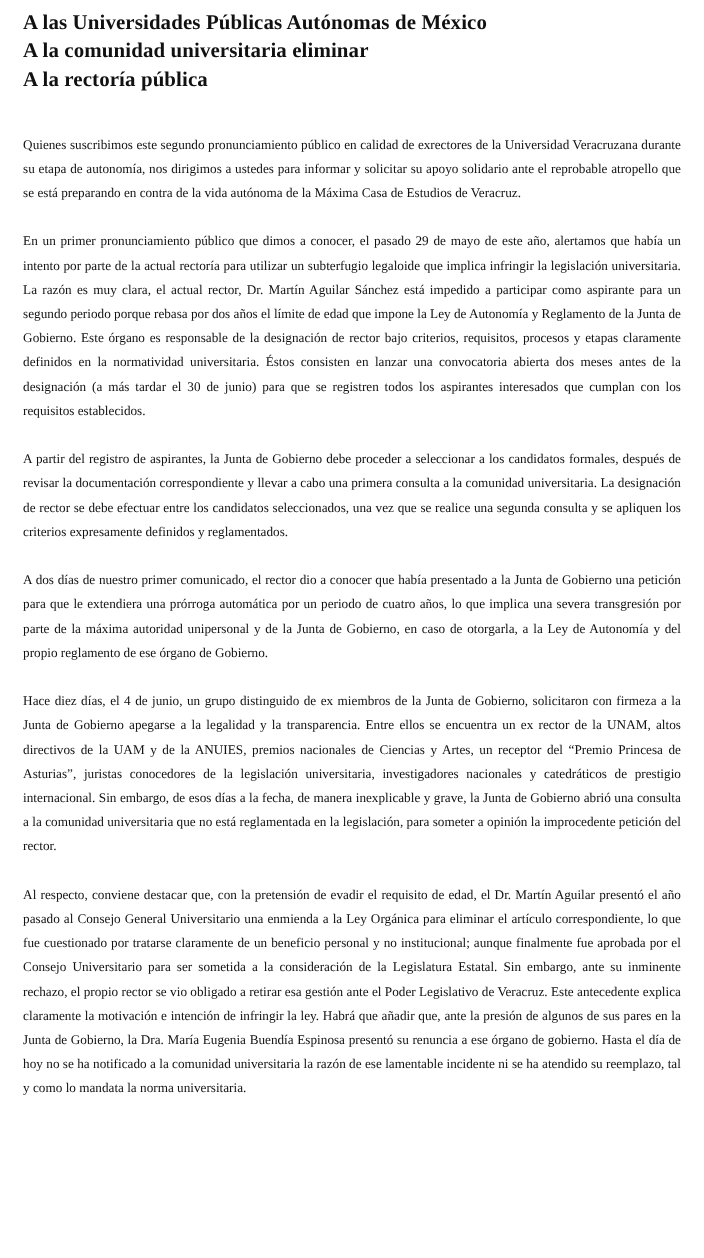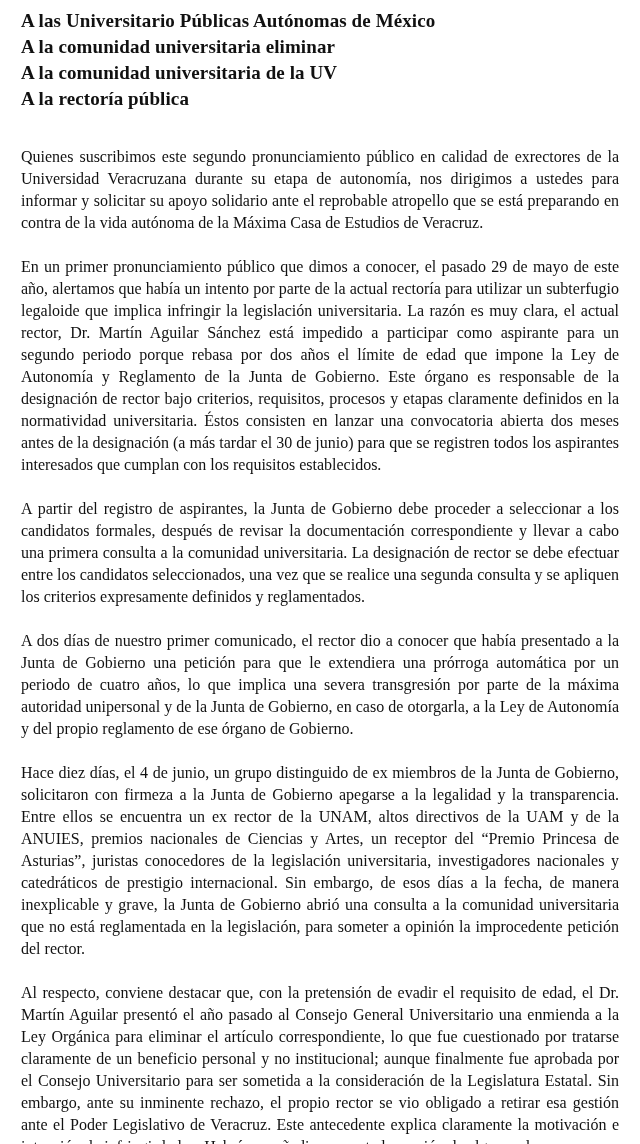--- a/index.html
+++ b/index.html
@@ -27,38 +27,37 @@
   }
   .doc-header .address-line {
     font-weight: bold;
     font-size: 19px;
     line-height: 26px;
     letter-spacing: 0.1px;
     white-space: nowrap;
   }
   .doc-body p {
     margin: 0 0 22px 0;
-    font-size: 16px;
+    font-size: 12px;
     line-height: 22px;
     text-align: justify;
     text-justify: inter-word;
   }
   .doc-body p:last-child {
     margin-bottom: 0;
   }
 </style>
 </head>
 <body>
 
 <div class="page">
 
   <div class="doc-header">
-    <div class="address-line">A las Universitario Públicas Autónomas de México</div>
+    <div class="address-line">A las Universidades Públicas Autónomas de México</div>
     <div class="address-line">A la comunidad universitaria eliminar</div>
-    <div class="address-line">A la comunidad universitaria de la UV</div>
     <div class="address-line">A la rectoría pública</div>
   </div>
 
   <div class="doc-body">
     <p>Quienes suscribimos este segundo pronunciamiento público en calidad de exrectores de la Universidad Veracruzana durante su etapa de autonomía, nos dirigimos a ustedes para informar y solicitar su apoyo solidario ante el reprobable atropello que se está preparando en contra de la vida autónoma de la Máxima Casa de Estudios de Veracruz.</p>
     <p>En un primer pronunciamiento público que dimos a conocer, el pasado 29 de mayo de este año, alertamos que había un intento por parte de la actual rectoría para utilizar un subterfugio legaloide que implica infringir la legislación universitaria. La razón es muy clara, el actual rector, Dr. Martín Aguilar Sánchez está impedido a participar como aspirante para un segundo periodo porque rebasa por dos años el límite de edad que impone la Ley de Autonomía y Reglamento de la Junta de Gobierno. Este órgano es responsable de la designación de rector bajo criterios, requisitos, procesos y etapas claramente definidos en la normatividad universitaria. Éstos consisten en lanzar una convocatoria abierta dos meses antes de la designación (a más tardar el 30 de junio) para que se registren todos los aspirantes interesados que cumplan con los requisitos establecidos.</p>
     <p>A partir del registro de aspirantes, la Junta de Gobierno debe proceder a seleccionar a los candidatos formales, después de revisar la documentación correspondiente y llevar a cabo una primera consulta a la comunidad universitaria. La designación de rector se debe efectuar entre los candidatos seleccionados, una vez que se realice una segunda consulta y se apliquen los criterios expresamente definidos y reglamentados.</p>
     <p>A dos días de nuestro primer comunicado, el rector dio a conocer que había presentado a la Junta de Gobierno una petición para que le extendiera una prórroga automática por un periodo de cuatro años, lo que implica una severa transgresión por parte de la máxima autoridad unipersonal y de la Junta de Gobierno, en caso de otorgarla, a la Ley de Autonomía y del propio reglamento de ese órgano de Gobierno.</p>
     <p>Hace diez días, el 4 de junio, un grupo distinguido de ex miembros de la Junta de Gobierno, solicitaron con firmeza a la Junta de Gobierno apegarse a la legalidad y la transparencia. Entre ellos se encuentra un ex rector de la UNAM, altos directivos de la UAM y de la ANUIES, premios nacionales de Ciencias y Artes, un receptor del “Premio Princesa de Asturias”, juristas conocedores de la legislación universitaria, investigadores nacionales y catedráticos de prestigio internacional. Sin embargo, de esos días a la fecha, de manera inexplicable y grave, la Junta de Gobierno abrió una consulta a la comunidad universitaria que no está reglamentada en la legislación, para someter a opinión la improcedente petición del rector.</p>
     <p>Al respecto, conviene destacar que, con la pretensión de evadir el requisito de edad, el Dr. Martín Aguilar presentó el año pasado al Consejo General Universitario una enmienda a la Ley Orgánica para eliminar el artículo correspondiente, lo que fue cuestionado por tratarse claramente de un beneficio personal y no institucional; aunque finalmente fue aprobada por el Consejo Universitario para ser sometida a la consideración de la Legislatura Estatal. Sin embargo, ante su inminente rechazo, el propio rector se vio obligado a retirar esa gestión ante el Poder Legislativo de Veracruz. Este antecedente explica claramente la motivación e intención de infringir la ley. Habrá que añadir que, ante la presión de algunos de sus pares en la Junta de Gobierno, la Dra. María Eugenia Buendía Espinosa presentó su renuncia a ese órgano de gobierno. Hasta el día de hoy no se ha notificado a la comunidad universitaria la razón de ese lamentable incidente ni se ha atendido su reemplazo, tal y como lo mandata la norma universitaria.</p>

